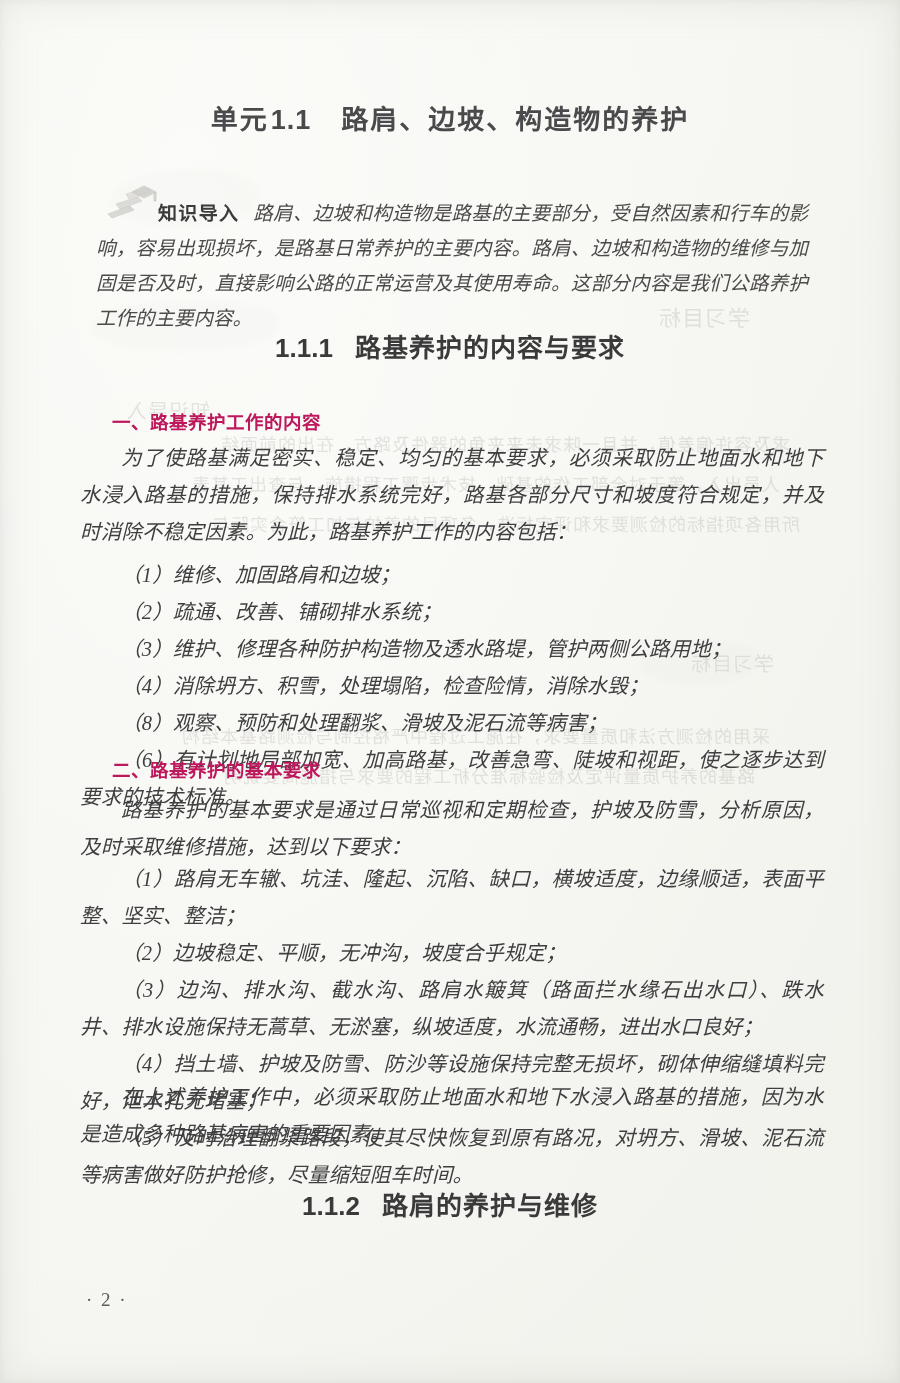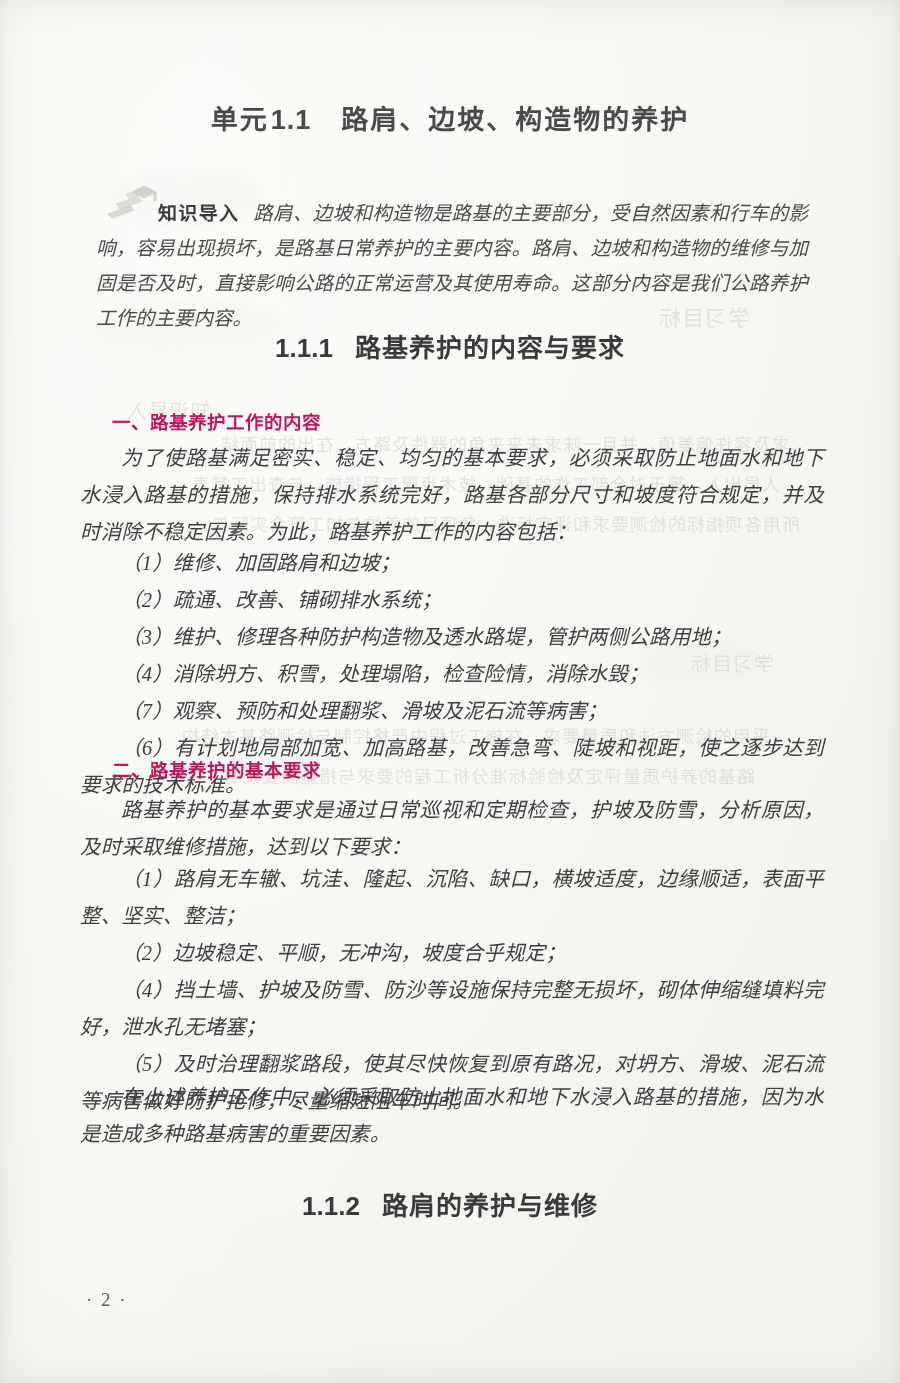--- a/index.html
+++ b/index.html
@@ -153,21 +153,21 @@
     text-align: justify;
     text-justify: inter-character;
     color: #3f3f41;
     letter-spacing: 0.2px;
     font-style: italic;
   }
   .para.indent { text-indent: 2em; }
   .para.noindent { text-indent: 0; }
 
   #p-content   { top: 440px; }
-  #list-1      { top: 545px; }
+  #list-1      { top: 557px; }
   #p-req       { top: 792px; }
   #list-2      { top: 861px; }
   #p-final     { top: 1079px; }
   #p-lastsec   { top: 1242px; }
 
   .list-item {
     display: block;
     text-indent: 2em;
     text-align: justify;
     text-justify: inter-character;
@@ -230,31 +230,32 @@
 
     <div class="sub-heading" id="sub-a">一、路基养护工作的内容</div>
 
     <div class="para indent" id="p-content">为了使路基满足密实、稳定、均匀的基本要求，必须采取防止地面水和地下水浸入路基的措施，保持排水系统完好，路基各部分尺寸和坡度符合规定，并及时消除不稳定因素。为此，路基养护工作的内容包括：</div>
 
     <div class="para noindent" id="list-1">
       <span class="list-item">（1）维修、加固路肩和边坡；</span>
       <span class="list-item">（2）疏通、改善、铺砌排水系统；</span>
       <span class="list-item">（3）维护、修理各种防护构造物及透水路堤，管护两侧公路用地；</span>
       <span class="list-item">（4）消除坍方、积雪，处理塌陷，检查险情，消除水毁；</span>
-      <span class="list-item">（7）观察、预防和处理翻浆、滑坡及泥石流等病害；</span>
+      <span class="list-item">（8）观察、预防和处理翻浆、滑坡及泥石流等病害；</span>
       <span class="list-item">（6）有计划地局部加宽、加高路基，改善急弯、陡坡和视距，使之逐步达到要求的技术标准。</span>
     </div>
 
     <div class="sub-heading" id="sub-b">二、路基养护的基本要求</div>
 
     <div class="para indent" id="p-req">路基养护的基本要求是通过日常巡视和定期检查，护坡及防雪，分析原因，及时采取维修措施，达到以下要求：</div>
 
     <div class="para noindent" id="list-2">
       <span class="list-item">（1）路肩无车辙、坑洼、隆起、沉陷、缺口，横坡适度，边缘顺适，表面平整、坚实、整洁；</span>
       <span class="list-item">（2）边坡稳定、平顺，无冲沟，坡度合乎规定；</span>
+      <span class="list-item">（3）边沟、排水沟、截水沟、路肩水簸箕（路面拦水缘石出水口）、跌水井、排水设施保持无蒿草、无淤塞，纵坡适度，水流通畅，进出水口良好；</span>
       <span class="list-item">（4）挡土墙、护坡及防雪、防沙等设施保持完整无损坏，砌体伸缩缝填料完好，泄水孔无堵塞；</span>
       <span class="list-item">（5）及时治理翻浆路段，使其尽快恢复到原有路况，对坍方、滑坡、泥石流等病害做好防护抢修，尽量缩短阻车时间。</span>
     </div>
 
     <div class="para indent" id="p-final">在上述养护工作中，必须采取防止地面水和地下水浸入路基的措施，因为水是造成多种路基病害的重要因素。</div>
 
     <div class="section-heading" id="sec-112">
       <span class="sh-num">1.1.2</span><span>路肩的养护与维修</span>
     </div>
 

